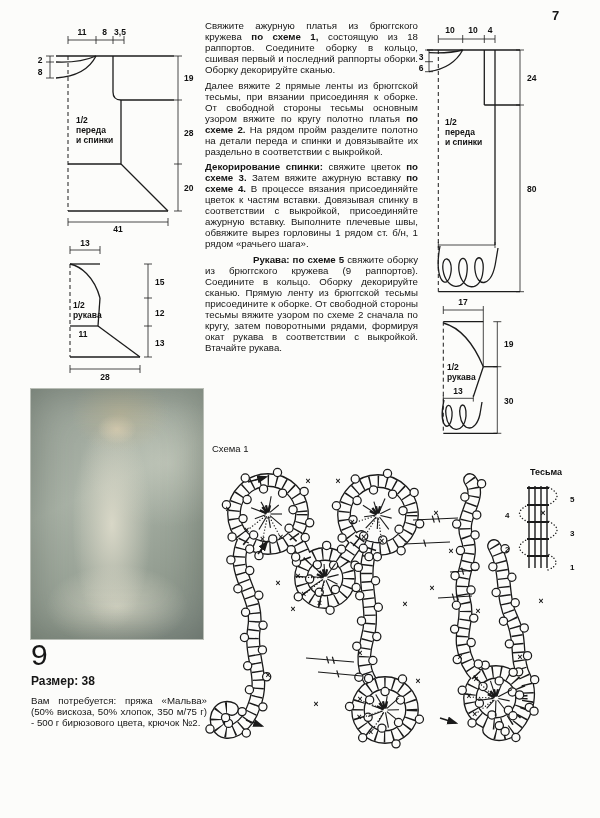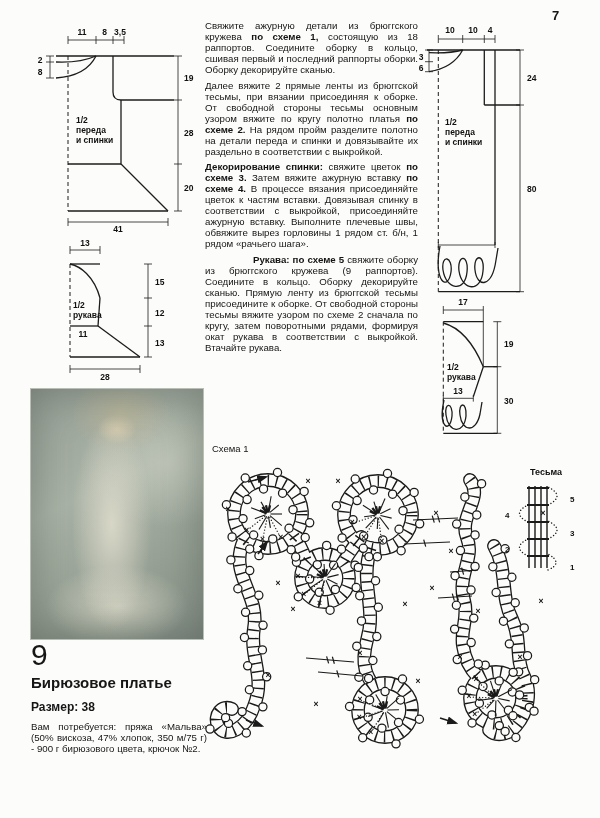--- a/index.html
+++ b/index.html
@@ -81,21 +81,21 @@
     <text x="127" y="47">15</text>
     <text x="127" y="78">12</text>
     <text x="127" y="108">13</text>
     <path class="dim" d="M42,131 L112,131 M42,127 L42,135 M112,127 L112,135"></path>
     <text x="77" y="142" text-anchor="middle">28</text>
     <text x="45" y="70">1/2</text>
     <text x="45" y="80">рукава</text>
   </svg>
 
   <div class="copy">
-    <p><span>Свяжите ажурную детали из брюггского кружева </span><span style="font-weight: 700;">по схеме 1,</span><span> состоящую из 18 раппортов. Соедините оборку в кольцо, сшивая первый и последний раппорты оборки. Оборку декорируйте сканью.</span></p>
+    <p><span>Свяжите ажурную платья из брюггского кружева </span><span style="font-weight: 700;">по схеме 1,</span><span> состоящую из 18 раппортов. Соедините оборку в кольцо, сшивая первый и последний раппорты оборки. Оборку декорируйте сканью.</span></p>
     <p><span>Далее вяжите 2 прямые ленты из брюггской тесьмы, при вязании присоединяя к оборке. От свободной стороны тесьмы основным узором вяжите по кругу полотно платья </span><span style="font-weight: 700;">по схеме 2.</span><span> На рядом пройм разделите полотно на детали переда и спинки и довязывайте их раздельно в соответствии с выкройкой.</span></p>
     <p><span style="font-weight: 700;">Декорирование спинки:</span><span> свяжите цветок </span><span style="font-weight: 700;">по схеме 3.</span><span> Затем вяжите ажурную вставку </span><span style="font-weight: 700;">по схеме 4.</span><span> В процессе вязания присоединяйте цветок к частям вставки. Довязывая спинку в соответствии с выкройкой, присоединяйте ажурную вставку. Выполните плечевые швы, обвяжите вырез горловины 1 рядом ст. б/н, 1 рядом «рачьего шага».</span></p>
     <p><span style="font-weight: 700; padding-left: 48px;">Рукава: по схеме 5</span><span> свяжите оборку из брюггского кружева (9 раппортов). Соедините в кольцо. Оборку декорируйте сканью. Прямую ленту из брюггской тесьмы присоедините к оборке. От свободной стороны тесьмы вяжите узором по схеме 2 сначала по кругу, затем поворотными рядами, формируя окат рукава в соответствии с выкройкой. Втачайте рукава.</span></p>
   </div>
 
   <svg style="left:420px;top:20px;width:178px;height:278px" viewBox="0 0 178 278">
     <path class="dim" d="M18.3,15 L18.3,23 M42.7,15 L42.7,23 M64.3,15 L64.3,23 M75,15 L75,23 M18.3,19 L75,19"></path>
     <text x="30" y="13" text-anchor="middle">10</text>
     <text x="53" y="13" text-anchor="middle">10</text>
     <text x="70" y="13" text-anchor="middle">4</text>
@@ -137,23 +137,22 @@
     <text x="84" y="51">19</text>
     <text x="84" y="108">30</text>
     <text x="27" y="74">1/2</text>
     <text x="27" y="84">рукава</text>
   </svg>
 
   <div class="photo"></div>
 
   <div class="article">
     <div class="art-num">9</div>
-    <div class="art-title">Бирюзовое платье</div>
     <div class="art-size">Размер: 38</div>
-    <p class="art-p"><span style="font-weight: 400;">Вам потребуется: </span><span>пряжа «Мальва» (50% вискоза, 47% хлопок, 350 м/75 г) - 900 г бирюзового цвета, крючок №2.</span></p>
+    <p class="art-p"><span style="font-weight: 400;">Вам потребуется: </span><span>пряжа «Мальва» (50% вискоза, 50% хлопок, 350 м/75 г) - 500 г бирюзового цвета, крючок №2.</span></p>
   </div>
 
   <div class="scheme-label">Схема 1</div>
   <svg id="scheme-svg" style="left:208px;top:452px;width:345px;height:320px" viewBox="0 0 345 320">
     <defs>
       <marker id="ah" markerWidth="7" markerHeight="6" refX="5.5" refY="2.5" orient="auto">
         <path d="M0,0 L7,2.5 L0,5 Z" fill="#1a1a1a"></path>
       </marker>
     </defs>
   <path d="M 94,62 A 34,34 0 1 1 26,62 A 34,34 0 1 1 94,62" fill="none" stroke="#1a1a1a" stroke-width="13.8" stroke-linecap="round"></path>

